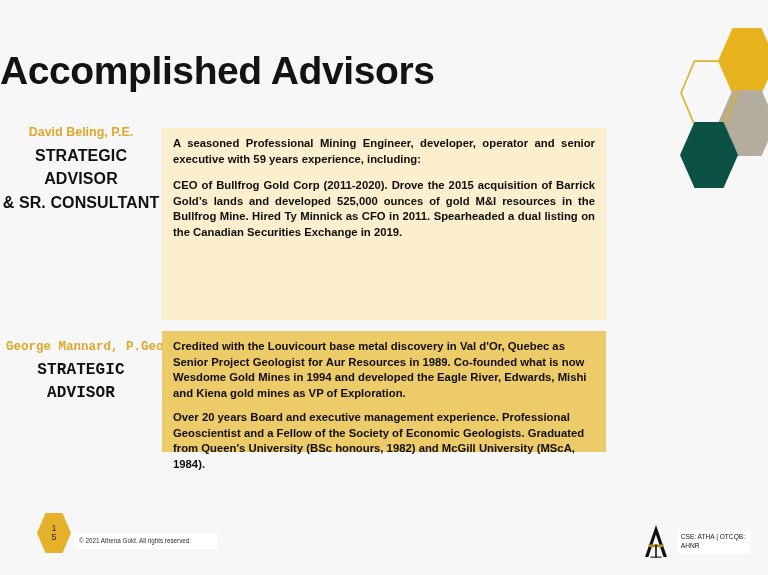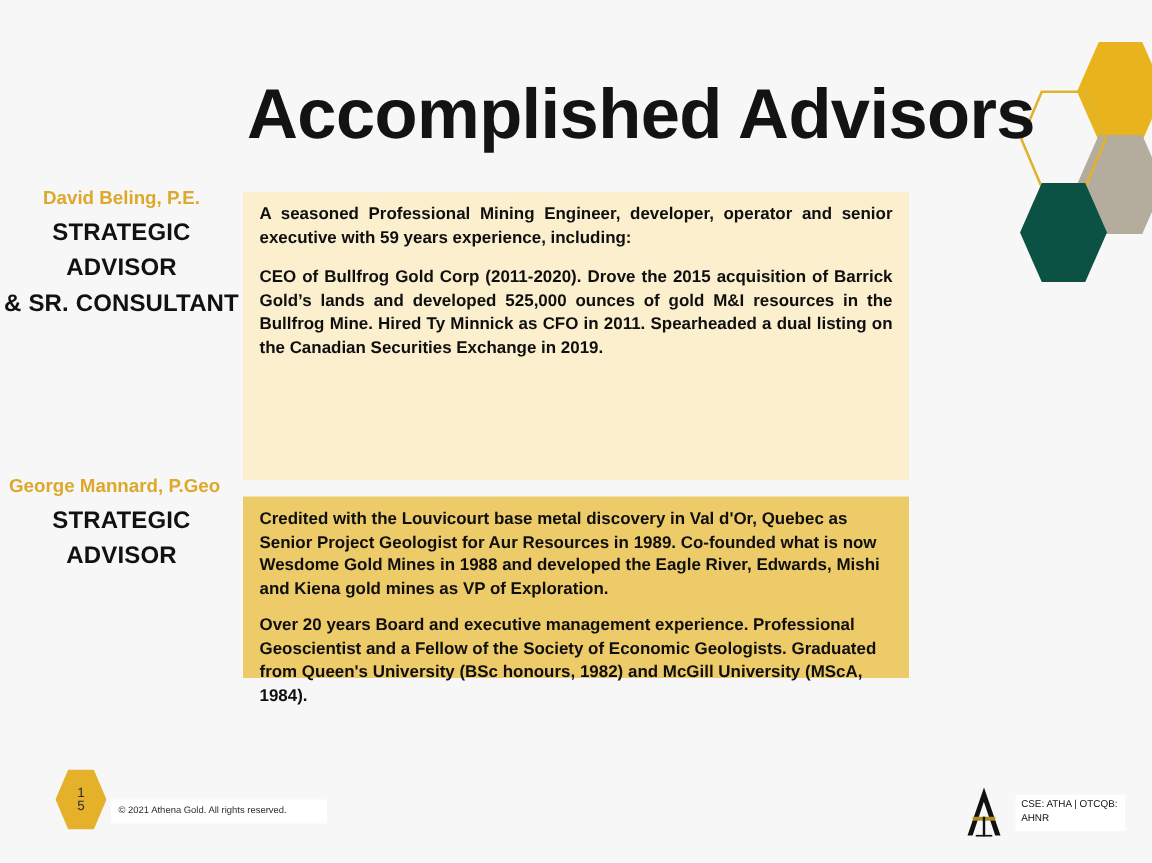--- a/index.html
+++ b/index.html
@@ -43,22 +43,22 @@
   .hex-gray-solid { top: 90px; left: 40px; }
   .hex-gold-outline { top: 60px; left: 2px; }
   .hex-green-solid { top: 122px; left: 2px; }
 
   
   .title {
     position: absolute;
     top: 50px;
     left: 0;
     width: 690px;
-    text-align: right;
-    font-size: 47px;
+    text-align: left;
+    font-size: 39px;
     font-weight: bold;
     letter-spacing: -0.4px;
     color: #131313;
     font-family: "Liberation Sans", sans-serif;
     line-height: 1.1;
   }
 
   
   .advisor-labels {
     position: absolute;
@@ -76,21 +76,21 @@
   .advisor-role {
     color: #111111;
     font-size: 16px;
     font-weight: bold;
     line-height: 1.45;
     margin-top: 3px;
     letter-spacing: 0.1px;
   }
 
   #labels-1 { top: 125px; }
-  #labels-2 { top: 317px; }
+  #labels-2 { top: 340px; font-family: Liberation Mono, monospace; }
   #labels-2 .advisor-name {
     text-align: left;
     padding-left: 6px;
   }
 
   .bio-box {
     position: absolute;
     left: 162px;
     width: 444px;
     box-sizing: border-box;
@@ -213,21 +213,21 @@
     <p>A seasoned Professional Mining Engineer, developer, operator and senior executive with 59 years experience, including:</p>
     <p>CEO of Bullfrog Gold Corp (2011-2020). Drove the 2015 acquisition of Barrick Gold’s lands and developed 525,000 ounces of gold M&amp;I resources in the Bullfrog Mine. Hired Ty Minnick as CFO in 2011. Spearheaded a dual listing on the Canadian Securities Exchange in 2019.</p>
   </div>
 
   <div class="advisor-labels" id="labels-2">
     <div class="advisor-name">George Mannard, P.Geo</div>
     <div class="advisor-role">STRATEGIC ADVISOR</div>
   </div>
 
   <div class="bio-box" id="bio-box-2">
-    <p>Credited with the Louvicourt base metal discovery in Val d'Or, Quebec as Senior Project Geologist for Aur Resources in 1989. Co-founded what is now Wesdome Gold Mines in 1988 and developed the Eagle River, Edwards, Mishi and Kiena gold mines as VP of Exploration.</p>
+    <p>Credited with the Louvicourt base metal discovery in Val d'Or, Quebec as Senior Project Geologist for Aur Resources in 1989. Co-founded what is now Wesdome Gold Mines in 1994 and developed the Eagle River, Edwards, Mishi and Kiena gold mines as VP of Exploration.</p>
     <p>Over 20 years Board and executive management experience. Professional Geoscientist and a Fellow of the Society of Economic Geologists. Graduated from Queen's University (BSc honours, 1982) and McGill University (MScA, 1984).</p>
   </div>
 
   <div class="footer-hex">
     <svg viewBox="0 0 34 40" xmlns="http://www.w3.org/2000/svg">
       <polygon points="8.5,0 25.5,0 34,20 25.5,40 8.5,40 0,20" fill="#e5b02a"></polygon>
     </svg>
     <div class="pagenum">
       <span>1</span>
       <span>5</span>

